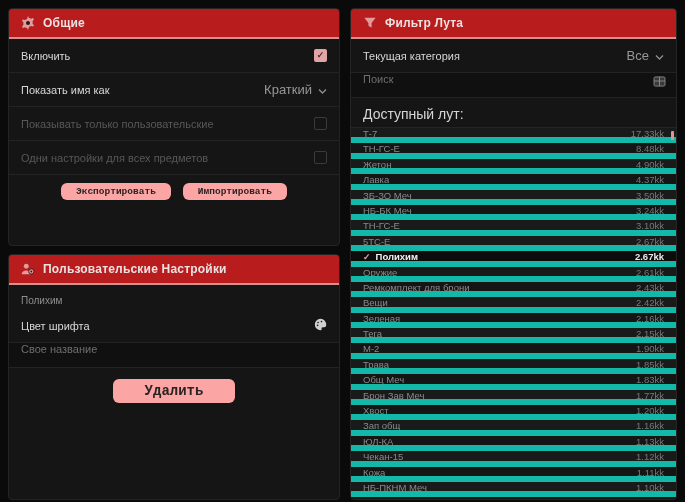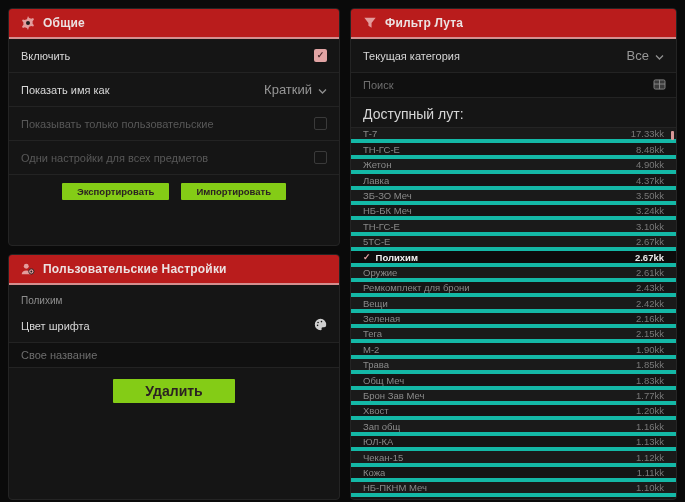--- a/index.html
+++ b/index.html
@@ -21,41 +21,41 @@
   .row{display:flex;align-items:center;justify-content:space-between;padding:0 12px;border-bottom:1px solid #232323;height:34px;font-size:11px;color:#d8d8d8;box-sizing:border-box;}
   .row.dim{color:#585858;}
 
   .checkbox{width:13px;height:13px;border-radius:2px;background:#e2a4a4;display:flex;align-items:center;justify-content:center;cursor:pointer;}
   .checkbox .mark{font-size:9px;line-height:1;color:#4a2a2c;font-weight:bold;}
   .checkbox.empty{background:transparent;border:1px solid #3a3a3a;width:11px;height:11px;}
 
   .dd{display:flex;align-items:center;gap:6px;color:#979797;font-size:13px;cursor:pointer;}
 
   .btnrow{display:flex;justify-content:center;gap:12px;padding:8px 0 9px;}
-  .pill{background:#84cc16;color:#2b2222;font-size:9.5px;font-weight:bold;padding:3px 15px;border-radius:1px;border:none;font-family:Liberation Sans, sans-serif;cursor:pointer;}
+  .pill{background:#fca5a5;color:#2b2222;font-size:9.5px;font-weight:bold;padding:3px 15px;border-radius:6px;border:none;font-family:Liberation Mono, monospace;cursor:pointer;}
 
   .section-label{padding:10px 12px 3px;font-size:10px;color:#8f8f8f;}
   .fsblock{padding:5px 12px 7px;border-bottom:1px solid #232323;}
   .fsrow{display:flex;justify-content:space-between;font-size:11px;color:#c9c9c9;margin-bottom:4px;}
   .fsval{color:#8f8f8f;}
   .slider{position:relative;height:9px;width:150px;cursor:pointer;}
   .slider .track{position:absolute;top:3px;left:0;width:100%;height:3px;background:#1d1d1d;border-radius:2px;}
   .slider .fill{position:absolute;top:3px;left:0;width:13px;height:3px;background:#d89b9b;}
   .slider .handle{position:absolute;top:0;left:12px;width:4px;height:9px;background:#f0c2c2;border-radius:1px;}
 
-  .inputrow{height:25px;border-bottom:1px solid #232323;display:flex;align-items:center;background:#101010;box-sizing:border-box;}
+  .inputrow{height:25px;border-bottom:1px solid #232323;display:flex;align-items:flex-start;background:#101010;box-sizing:border-box;}
   .inputrow input{background:transparent;border:none;outline:none;color:#bdbdbd;font-size:11px;padding:0 12px;width:100%;font-family:inherit;}
   .inputrow input::placeholder{color:#6e6e6e;}
   .searchrow{padding-right:10px;gap:6px;}
   .delwrap{display:flex;justify-content:center;padding:11px 0;}
   .del{padding:4px 32px;font-size:14px;}
 
   .ltitle{padding:8px 12px 5px;font-size:14px;color:#d6d6d6;}
   .loot-list{position:relative;border-top:1px solid #242424;}
-  .loot-row{height:15.4px;display:flex;justify-content:space-between;align-items:flex-end;padding:0 12px;font-size:9.5px;color:#8a8a8a;border-bottom:4px solid #14b8a6;box-sizing:border-box;cursor:pointer;gap:48px;}
+  .loot-row{height:15.4px;display:flex;justify-content:space-between;align-items:flex-start;padding:0 12px;font-size:9.5px;color:#8a8a8a;border-bottom:6px solid #14b8a6;box-sizing:border-box;cursor:pointer;gap:48px;}
   .loot-row.lit{background:#1a1a1a;}
   .loot-row.checked{background:#0c0c0c;color:#f2f2f2;font-weight:bold;}
   .loot-row .ln{display:flex;align-items:center;overflow:hidden;white-space:nowrap;}
   .loot-row .chk{color:#e5a7a7;margin-right:5px;font-size:9px;}
   .loot-row .lv{color:#787878;flex:0 0 auto;margin-left:8px;}
   .loot-row.checked .lv{color:#e9e9e9;}
   .thumb{position:absolute;top:3px;right:2px;width:3px;height:9px;background:#d89898;border-radius:1px;z-index:2;cursor:pointer;}
 </style>
 </head>
 <body>

